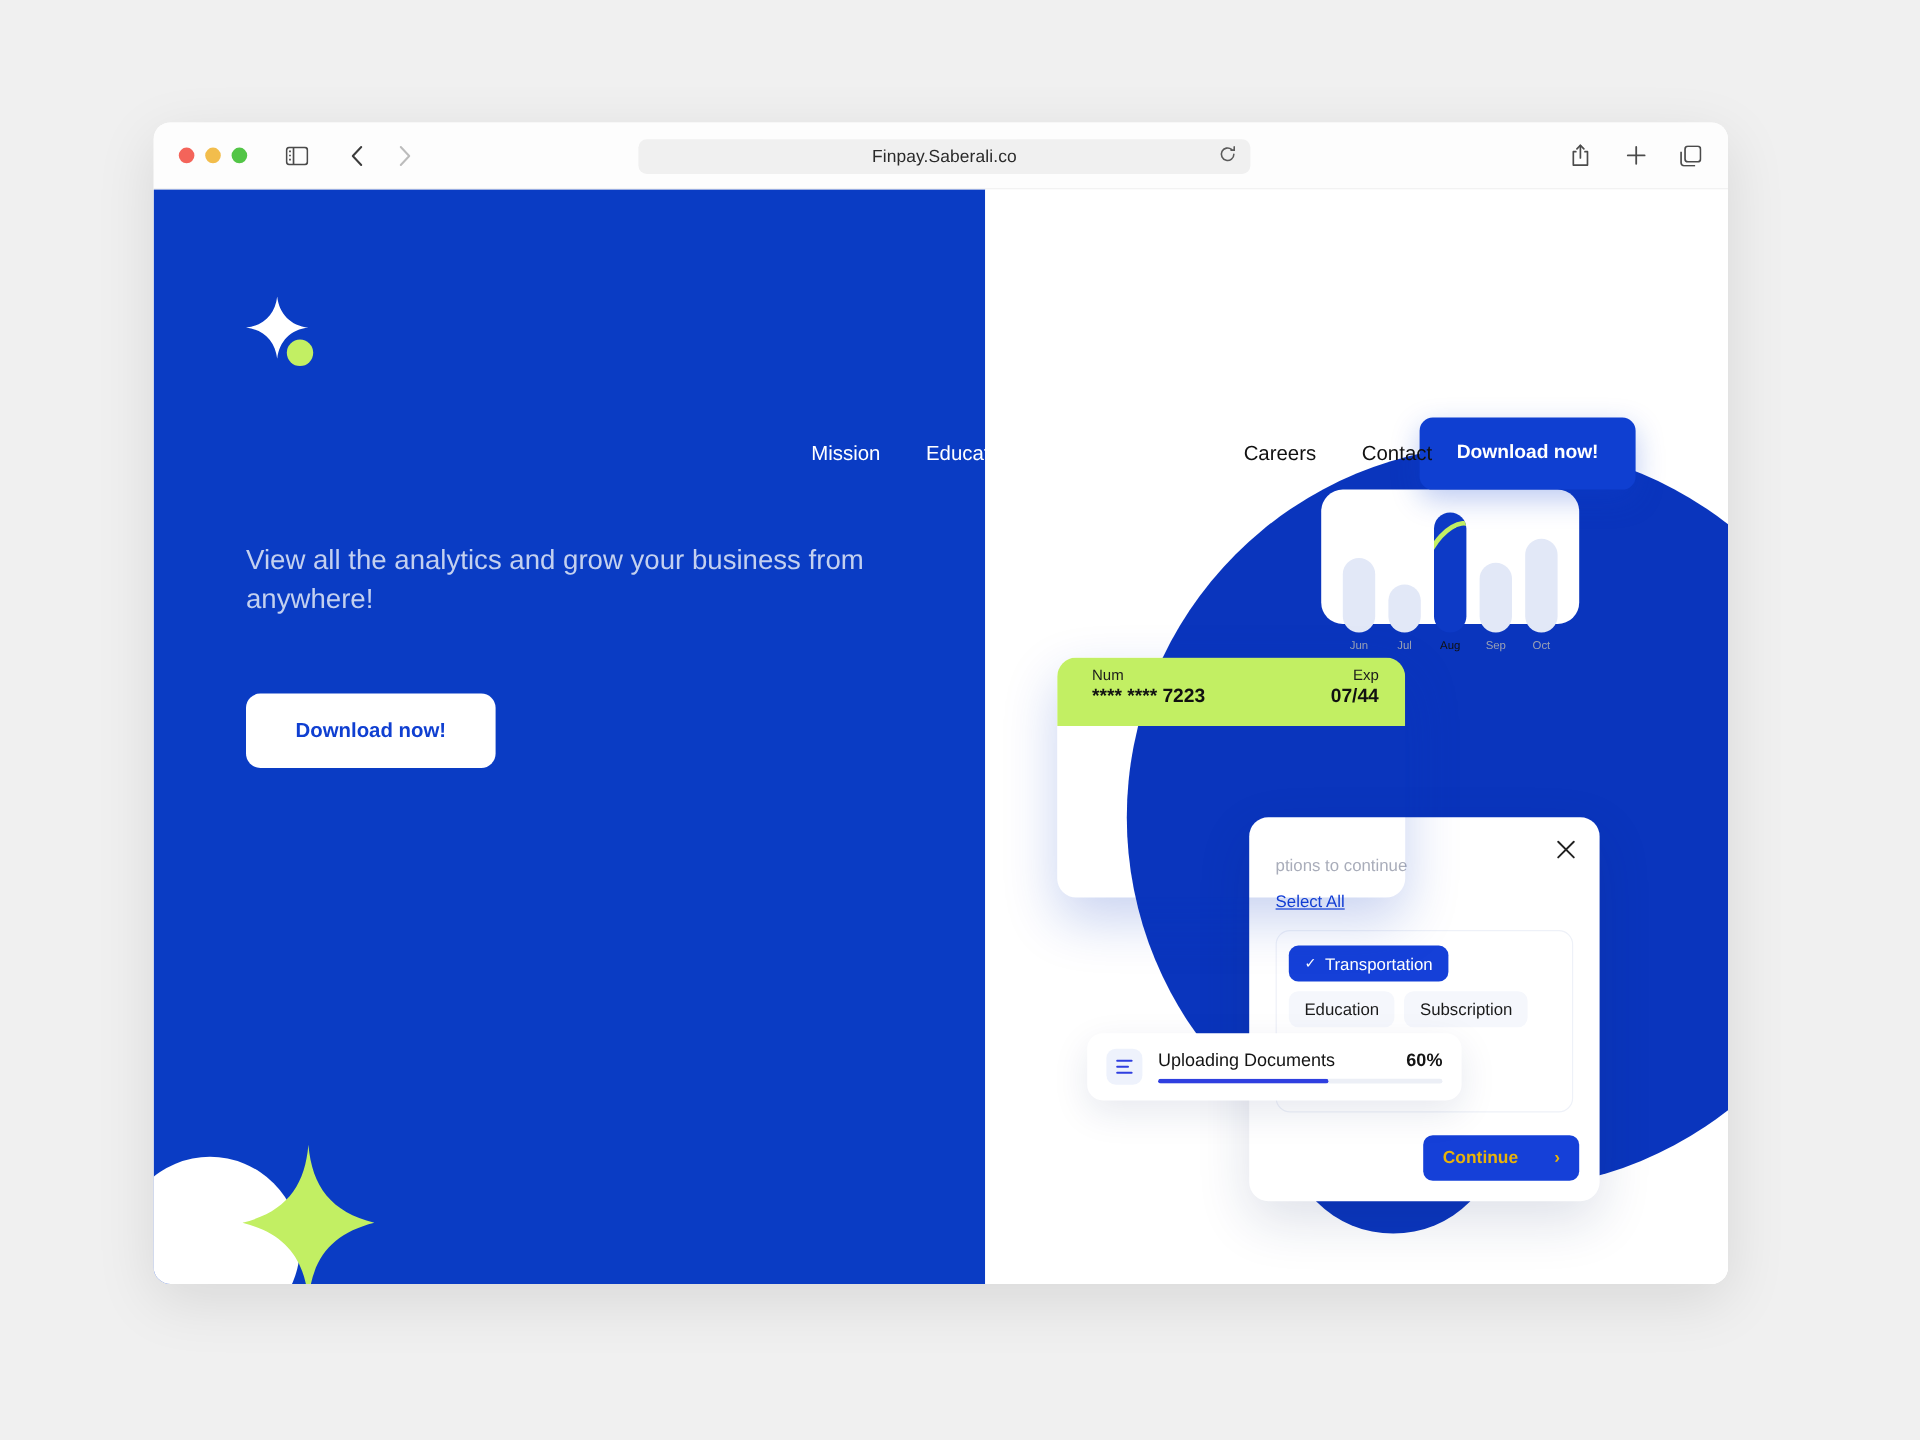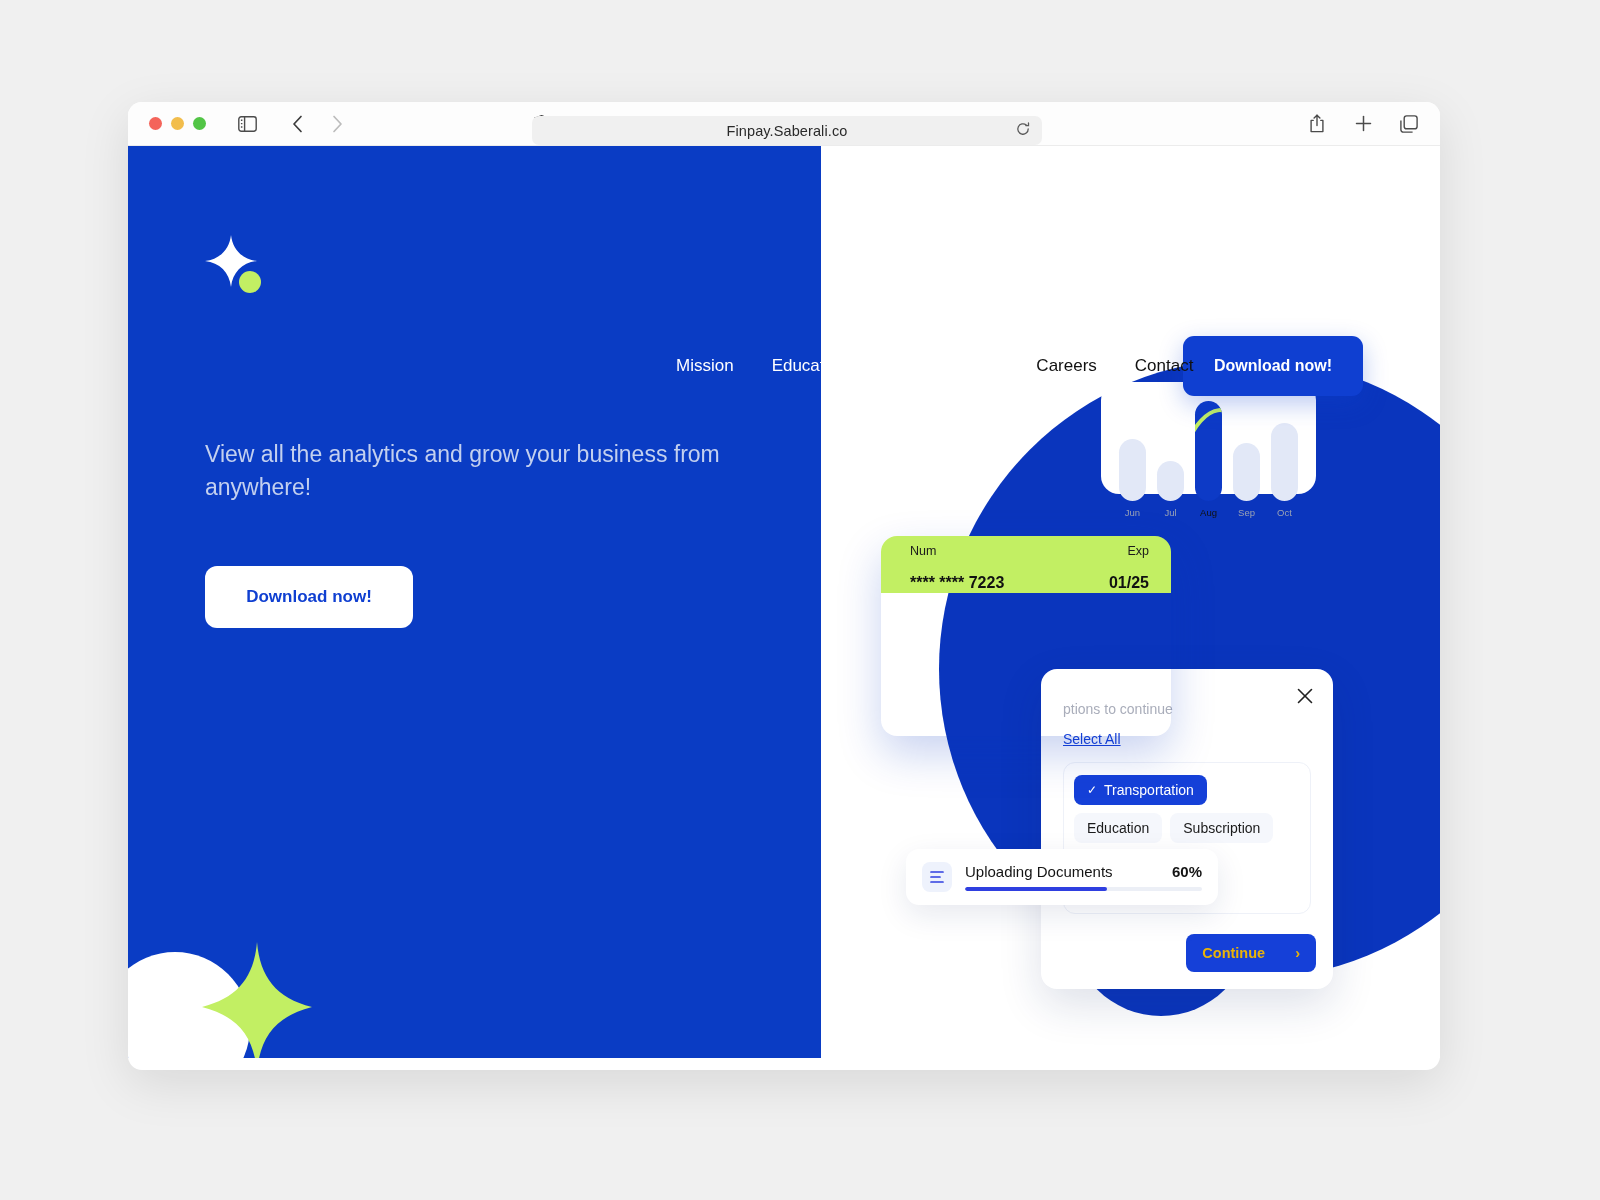--- a/index.html
+++ b/index.html
@@ -15,21 +15,21 @@
     position: absolute;
     left: 128px; top: 102px;
     width: 1312px; height: 968px;
     background: #ffffff;
     border-radius: 14px;
     overflow: hidden;
     box-shadow: 0 14px 50px rgba(0,0,0,0.10);
   }
   .chrome-bar {
     position: relative;
-    height: 44px;
+    height: 56px;
     background: #fdfdfd;
     border-bottom: 1px solid #ececec;
     display: flex;
     align-items: center;
   }
   .traffic { display: flex; gap: 9px; margin-left: 21px; }
   .dot { width: 13px; height: 13px; border-radius: 50%; }
   .dot.red { background: #f4645a; }
   .dot.yellow { background: #f2bd4c; }
   .dot.green { background: #52c546; }
@@ -192,21 +192,21 @@
     left: 250px; top: 620px;
     width: 180px; height: 250px;
     background: #0a35bd;
     border-bottom-left-radius: 90px;
     border-bottom-right-radius: 90px;
   }
 
   
   .chart-card {
     position: absolute;
-    left: 280px; top: 236px;
+    left: 280px; top: 250px;
     width: 215px; height: 112px;
     background: #ffffff;
     border-radius: 18px;
     padding: 14px 14px 9px 14px;
   }
   .chart-plot {
     position: relative;
     height: 105px;
     display: flex; align-items: flex-end;
     justify-content: space-between;
@@ -279,21 +279,21 @@
     font-size: 5.5px; color: #ffffff; letter-spacing: .3px;
   }
   .cc-bottom {
     position: relative;
     height: 57px;
     background: #c2ef63;
     padding: 8px 22px 17px 29px;
   }
   .cc-row { display: flex; justify-content: space-between; }
   .cc-lbl { font-size: 12.5px; color: #1b1b1b; }
-  .cc-val { font-size: 16px; color: #111111; font-weight: bold; margin-top: 16px; }
+  .cc-val { font-size: 16px; color: #111111; font-weight: bold; margin-top: 2px; }
   .cc-row2 { display: flex; justify-content: space-between; align-items: baseline; }
 
   
   .modal {
     position: absolute;
     left: 220px; top: 523px;
     width: 292px; height: 320px;
     background: #ffffff;
     border-radius: 16px;
     box-shadow: 0 16px 44px rgba(20,40,100,0.14);
@@ -533,21 +533,21 @@
       </div>
 
       <div class="credit-card">
         <div class="cc-bottom">
           <div class="cc-row">
             <span class="cc-lbl">Num</span>
             <span class="cc-lbl">Exp</span>
           </div>
           <div class="cc-row2">
             <span class="cc-val">**** **** 7223</span>
-            <span class="cc-val">01/25</span>
+            <span class="cc-val">07/44</span>
           </div>
         </div>
       </div>
 
       <div class="upload-toast">
         <span class="upl-icon">
           <svg width="16" height="14" viewBox="0 0 16 14" stroke="#2f3fe0" stroke-width="1.7" stroke-linecap="round">
             <line x1="2" y1="2" x2="14" y2="2"></line>
               <line x1="2" y1="7" x2="11" y2="7"></line>
               <line x1="2" y1="12" x2="14" y2="12"></line>

